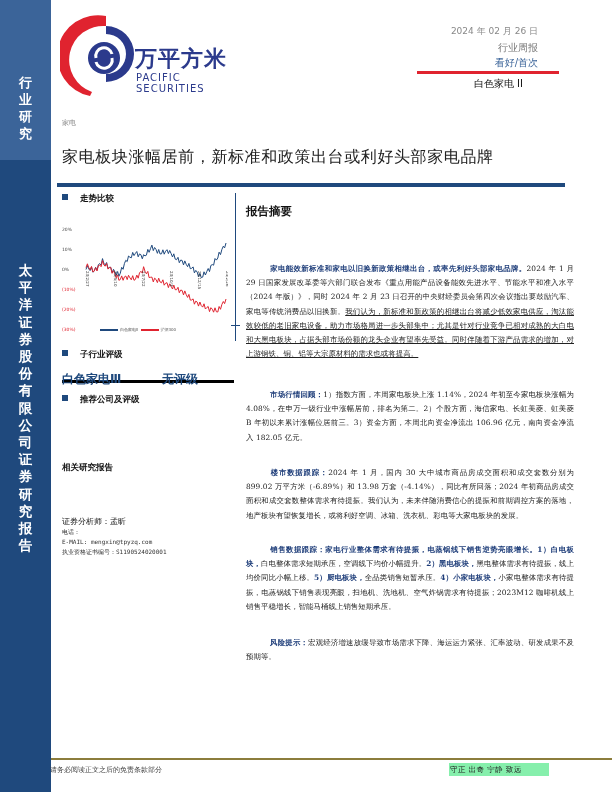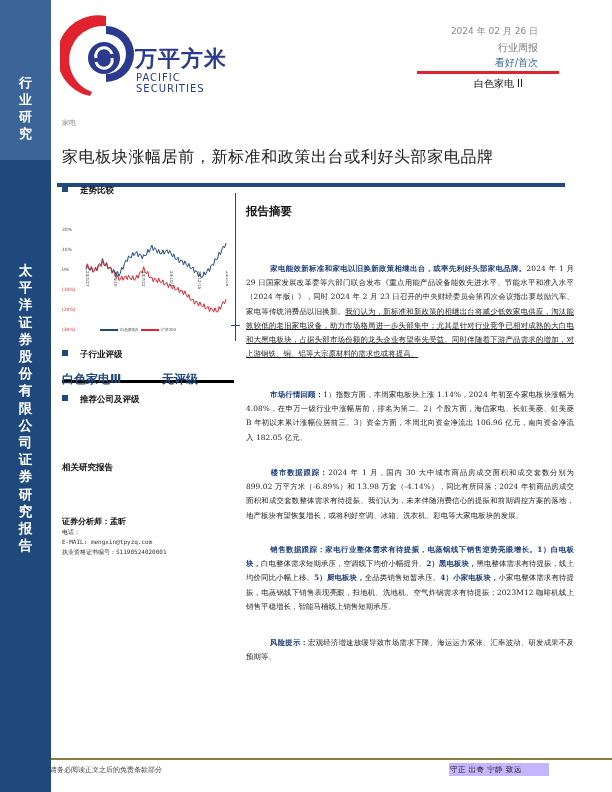--- a/index.html
+++ b/index.html
@@ -33,32 +33,32 @@
   .chart { position: absolute; left: 62px; top: 222px; width: 170px; height: 100px; }
   .ylab { position: absolute; left: 0; font-family: "DejaVu Sans", sans-serif; font-size: 4.5px; color: #444; }
   .ylab.neg { color: #e0232f; }
   .legend { position: absolute; left: 100px; top: 327px; width: 130px; height: 8px; font-family: "DejaVu Sans", sans-serif; font-size: 4px; color: #555; }
   .legend .ln { display: inline-block; width: 18px; height: 1.3px; vertical-align: middle; margin-right: 2px; }
 
   .rating-row { position: absolute; left: 62px; top: 371px; width: 172px; height: 12px; border-bottom: 3px solid #000000; font-family: "DejaVu Sans", sans-serif; font-weight: bold; font-size: 12px; color: #1f497d; }
   .rating-row .r { position: absolute; left: 100px; top: 0; }
 
   .analyst { position: absolute; left: 62px; top: 516px; width: 178px; }
-  .analyst .name { font-size: 8px; font-weight: bold; color: #111; }
+  .analyst .name { font-size: 8px; font-weight: normal; color: #111; }
   .analyst .line { font-family: "DejaVu Sans Mono", monospace; font-size: 6px; color: #333; line-height: 10px; }
 
   .summary-head { position: absolute; left: 246px; top: 204px; font-size: 11.5px; font-weight: bold; color: #111; }
   .para { position: absolute; left: 246px; width: 328px; font-size: 7.4px; line-height: 14.2px; color: #222; text-align: justify; letter-spacing: 0.1px; margin-top: 26px; }
   .para .b { font-weight: bold; color: #1f3e7a; }
   .para .u { text-decoration: underline; }
   .indent { display: inline-block; width: 24px; }
 
   .footer-line { position: absolute; left: 51px; top: 758px; width: 561px; height: 2px; background: #8c7d3c; }
   .footer-left { position: absolute; left: 50px; top: 765px; font-size: 7px; color: #444; }
-  .footer-right { position: absolute; left: 449px; top: 763px; width: 100px; height: 13px; background: #c4b5fd; font-size: 7.5px; color: #222; padding: 2px 1px; letter-spacing: 0.4px; }
+  .footer-right { position: absolute; left: 449px; top: 763px; width: 100px; height: 13px; background: #86efac; font-size: 7.5px; color: #222; padding: 2px 1px; letter-spacing: 0.4px; }
 </style>
 </head>
 <body>
 
 <div class="side-bar"></div>
 <div class="side-bar-top"></div>
 <div class="side-label-top">
   <span>行</span>
   <span>业</span>
   <span>研</span>
@@ -102,21 +102,21 @@
 <div class="hdr-redline"></div>
 <div class="hdr-industry">白色家电 II</div>
 
 <div class="category">家电</div>
 <div class="title">家电板块涨幅居前，新标准和政策出台或利好头部家电品牌</div>
 <div class="title-bar"></div>
 
 <div class="vline"></div>
 <div class="vline-tick"></div>
 
-<div class="sec-head" style="top:185px;">
+<div class="sec-head" style="top:193px;">
   <span class="sq"></span><span>走势比较</span>
 </div>
 
 <div class="chart">
   <div class="ylab" style="top:5px;">20%</div>
   <div class="ylab" style="top:25px;">10%</div>
   <div class="ylab" style="top:45px;">0%</div>
   <div class="ylab neg" style="top:65px;">(10%)</div>
   <div class="ylab neg" style="top:85px;">(20%)</div>
   <div class="ylab neg" style="top:105px;">(30%)</div>

